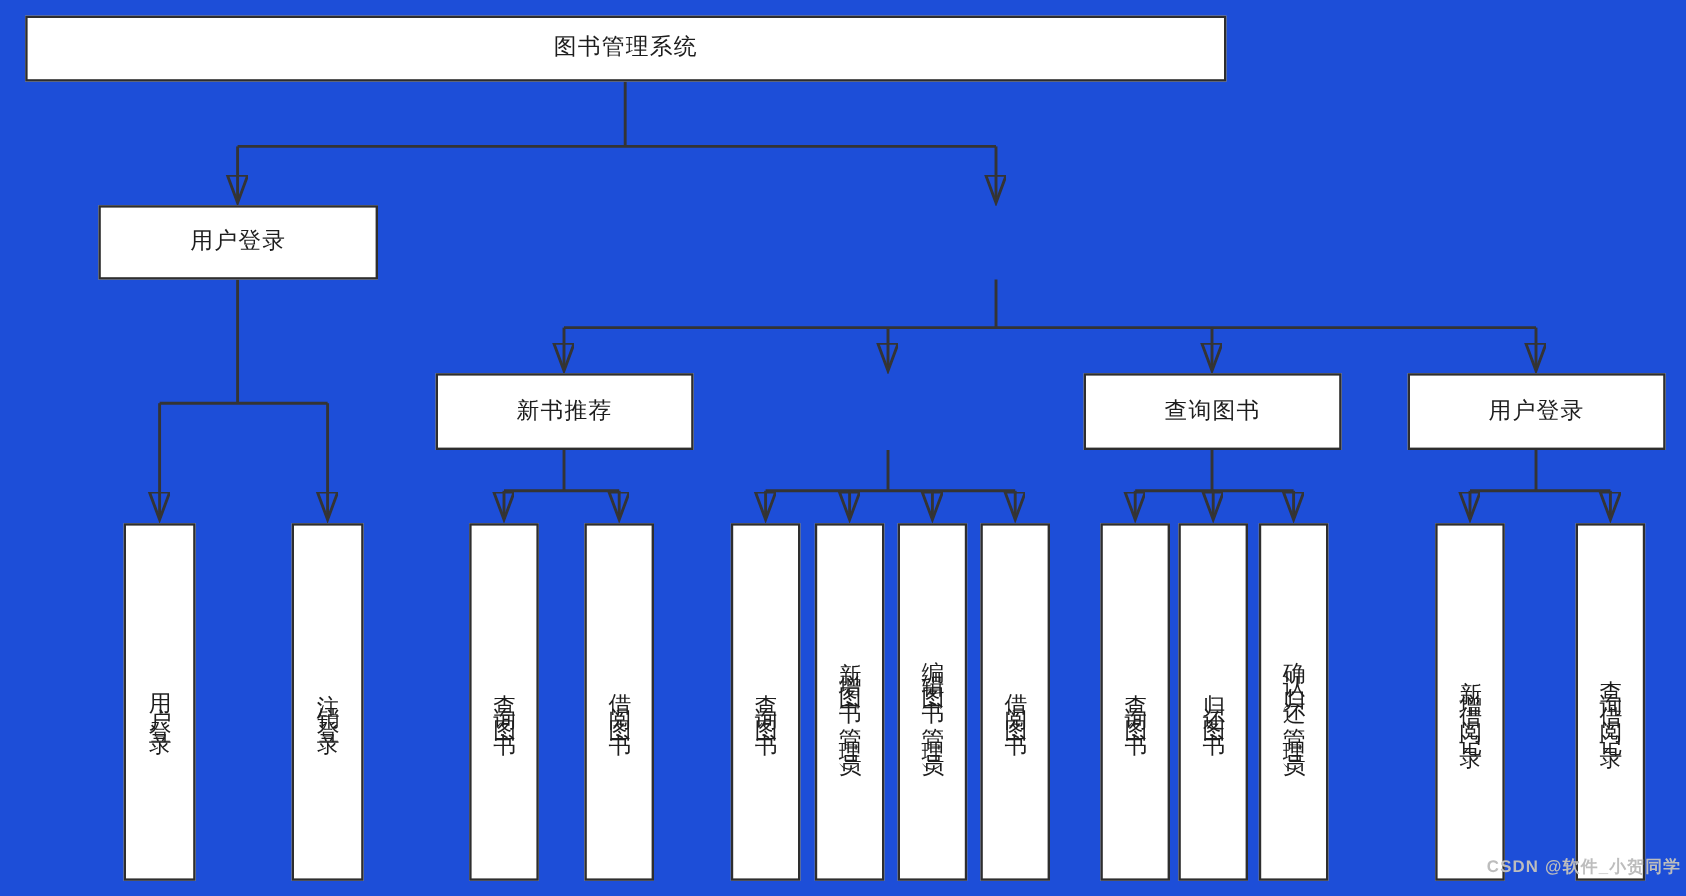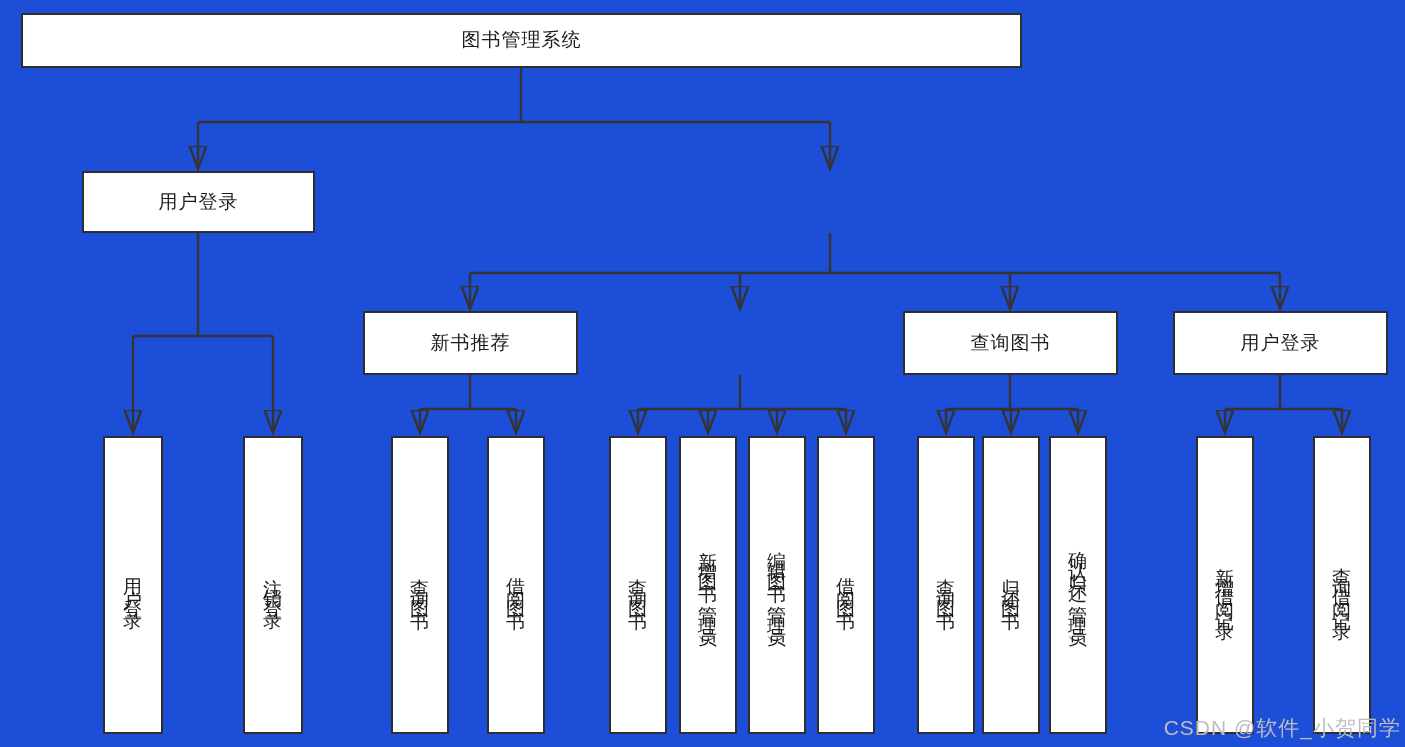--- a/index.html
+++ b/index.html
@@ -27,24 +27,25 @@
   .v-box .v-label{
     writing-mode:vertical-rl;
     text-orientation:mixed;
     font-size:19px;line-height:1;
     letter-spacing:11px;
     color:#1d1d1d;
   }
   .watermark{
     position:absolute;
     right:4px;top:714px;
-    font-size:21px;
+    font-size:14px;
     color:#bdbdbd;
     letter-spacing:1px;
     white-space:nowrap;
+    font-weight:bold;
   }
 </style>
 </head>
 <body>
 
 <div class="canvas">
 
   <svg class="connectors" width="1405" height="747" viewBox="0 0 1405 747" xmlns="http://www.w3.org/2000/svg">
     <defs>
       <marker id="arrow" markerUnits="userSpaceOnUse" markerWidth="26" markerHeight="20" refX="22" refY="8.5" orient="auto">

